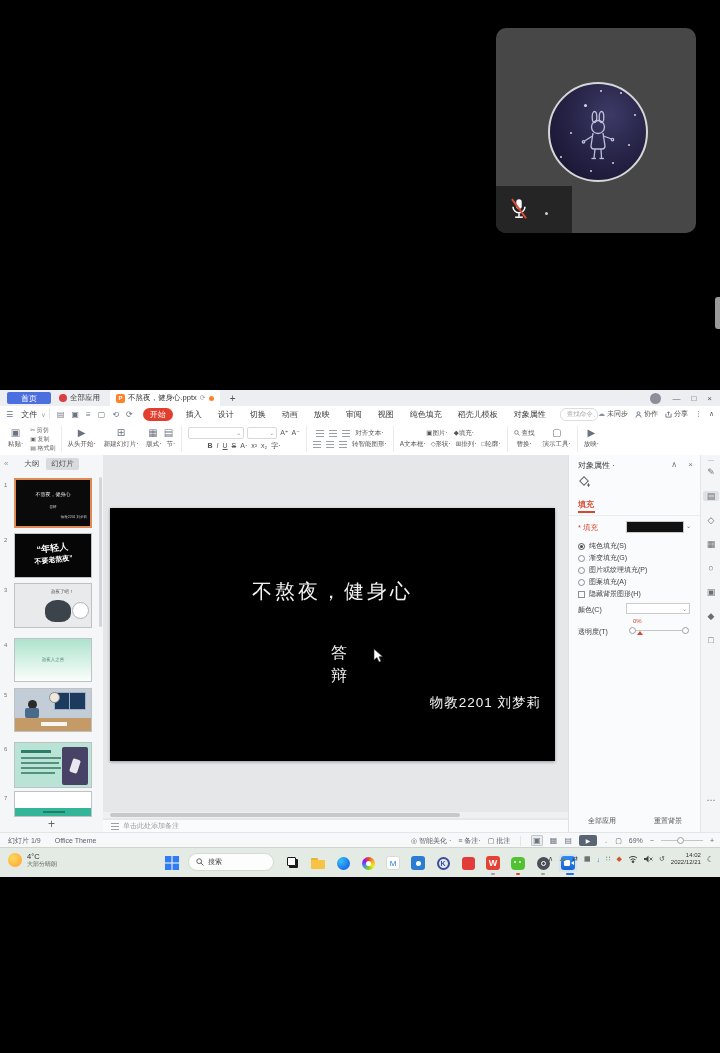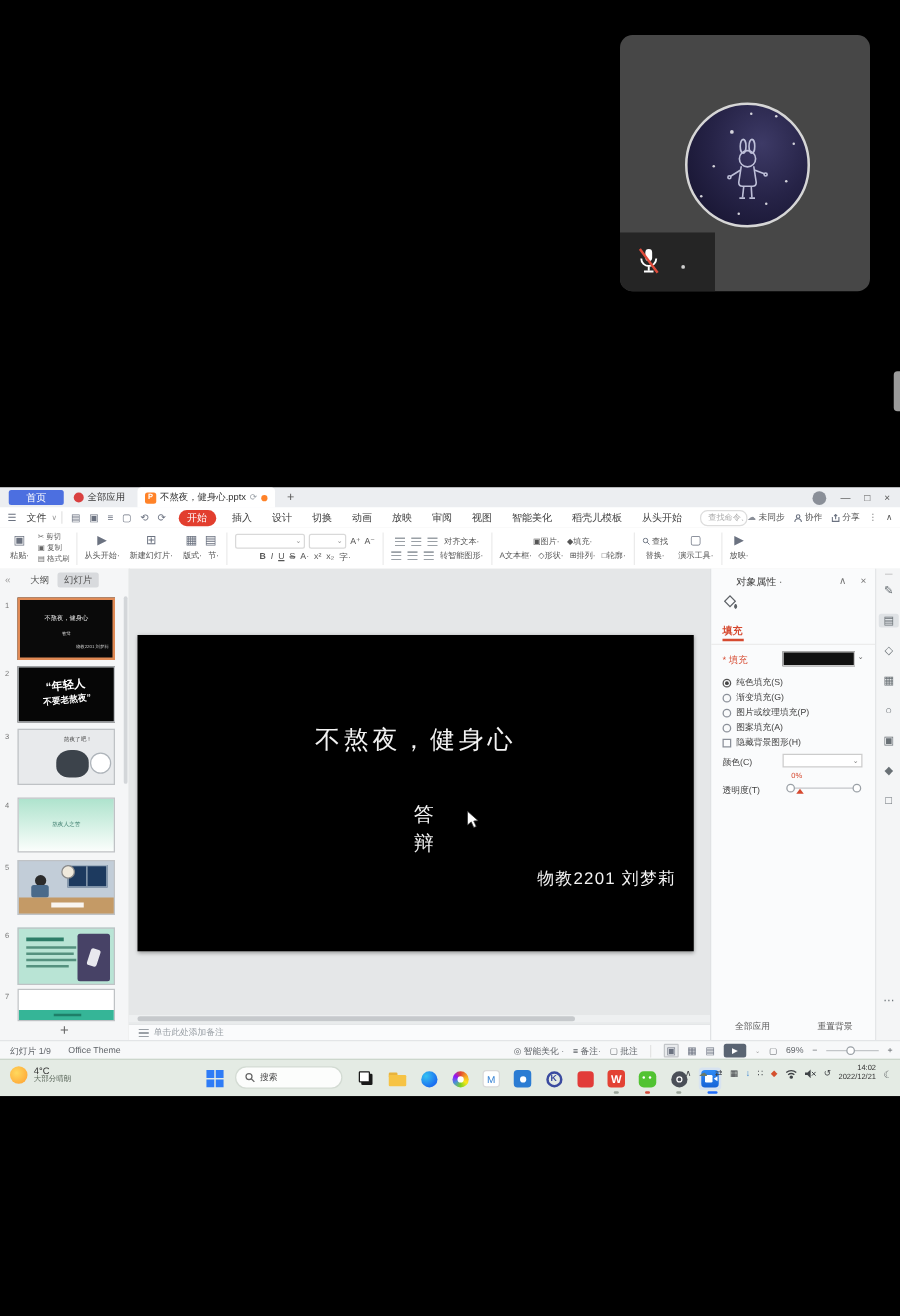--- a/index.html
+++ b/index.html
@@ -69,21 +69,21 @@
   .slide{left:7px;top:53px;width:445px;height:253px;background:#000;box-shadow:0 1px 3px rgba(0,0,0,.35);}
   .stitle{left:0;top:70px;width:100%;text-align:center;color:#f2f2f2;font-size:20px;letter-spacing:3px;}
   .sduo{left:218px;top:133px;color:#f2f2f2;font-size:16px;line-height:23px;text-align:center;width:22px;}
   .sauthor{right:14px;top:186px;color:#f2f2f2;font-size:13.5px;letter-spacing:1px;}
   .hscroll{left:0;top:357px;width:465px;height:6px;background:#eef0f1;}
   .hthumb{left:7px;top:1px;width:350px;height:4px;background:#c6c9cc;border-radius:2px;}
   .notesbar{left:0;top:364px;width:465px;height:13px;background:#fafbfc;border-top:1px solid #e4e6e8;
             display:flex;align-items:center;gap:4px;padding-left:8px;font-size:7px;color:#9aa0a6;box-sizing:border-box;}
   
   .rpanel{left:568px;top:65px;width:132px;height:377px;background:#fafbfc;border-left:1px solid #e0e2e4;font-size:7px;color:#3f3f3f;}
-  .rphead{left:20px;top:5px;font-size:8px;color:#3c3c3c;}
+  .rphead{left:9px;top:5px;font-size:8px;color:#3c3c3c;}
   .rpclose{right:8px;top:5px;color:#777;font-size:8px;}
   .rppin{right:24px;top:5px;color:#777;font-size:8px;}
   .filltab{left:9px;top:44px;font-size:8px;font-weight:bold;}
   .fillul{left:9px;top:56px;width:17px;height:2px;}
   .rpdiv{left:0;top:60px;width:132px;height:1px;background:#ececec;}
   .radio{width:7px;height:7px;border:1px solid #8a8f98;border-radius:50%;box-sizing:border-box;display:inline-block;margin-right:4px;flex:none;}
   .radio.sel{border-color:#555;position:relative;}
   .radio.sel::after{content:"";position:absolute;left:1px;top:1px;width:3px;height:3px;background:#444;border-radius:50%;}
   .chk{width:7px;height:7px;border:1px solid #8a8f98;box-sizing:border-box;display:inline-block;margin-right:4px;flex:none;}
   .optrow{position:absolute;left:9px;display:flex;align-items:center;white-space:nowrap;}
@@ -209,23 +209,23 @@
         <span>⟳</span>
       </span>
       <span class="rtab active">开始</span>
       <span class="rtab">插入</span>
       <span class="rtab">设计</span>
       <span class="rtab">切换</span>
       <span class="rtab">动画</span>
       <span class="rtab">放映</span>
       <span class="rtab">审阅</span>
       <span class="rtab">视图</span>
-      <span class="rtab">智能美化</span>
+      <span class="rtab">纯色填充</span>
       <span class="rtab">稻壳儿模板</span>
-      <span class="rtab">从头开始</span>
+      <span class="rtab">对象属性</span>
       <span class="searchbox">
         <svg width="6" height="6" viewBox="0 0 8 8">
             <circle cx="3.2" cy="3.2" r="2.4" fill="none" stroke="#aaa"></circle>
             <line x1="5" y1="5" x2="7.5" y2="7.5" stroke="#aaa"></line>
           </svg>
         <span>查找命令、搜索模板</span>
       </span>
       <span class="flex mright">
         <span class="flex" style="gap:2px">
             <span style="color:#8a8f98">☁</span>

